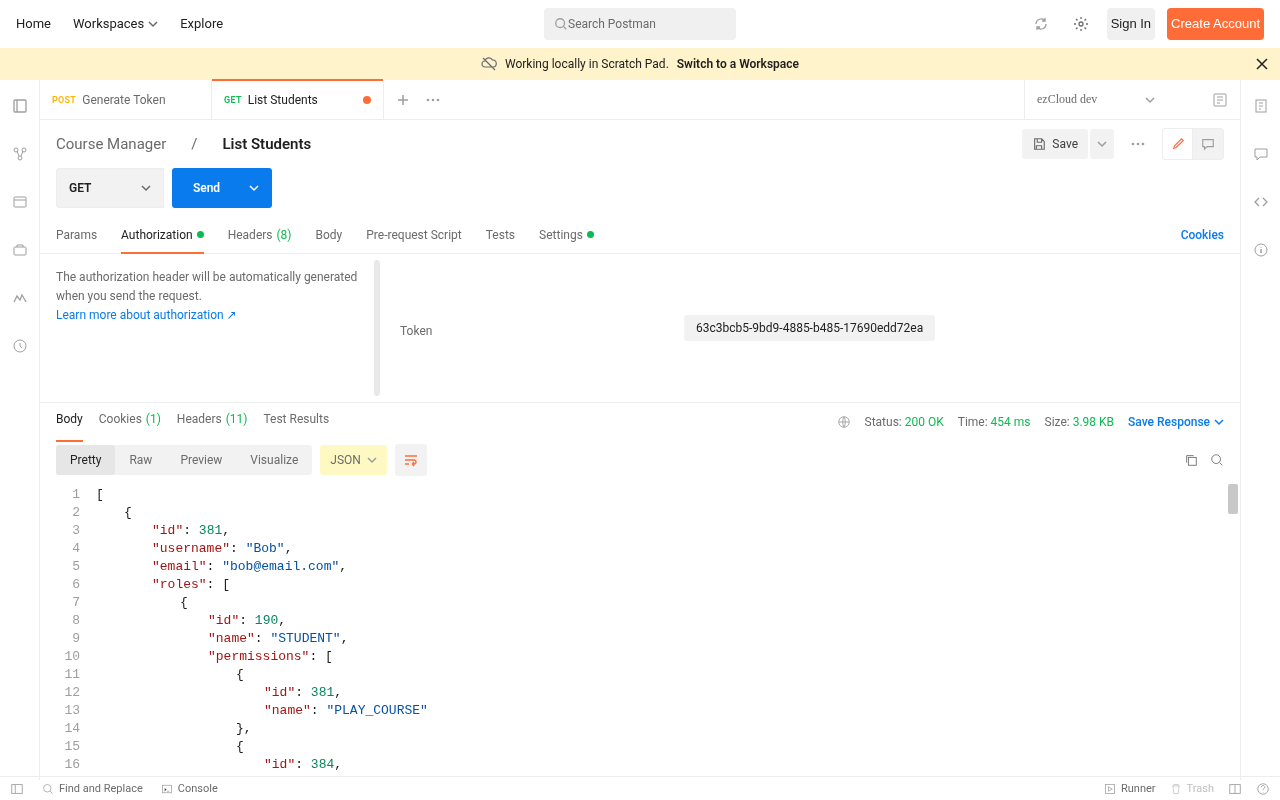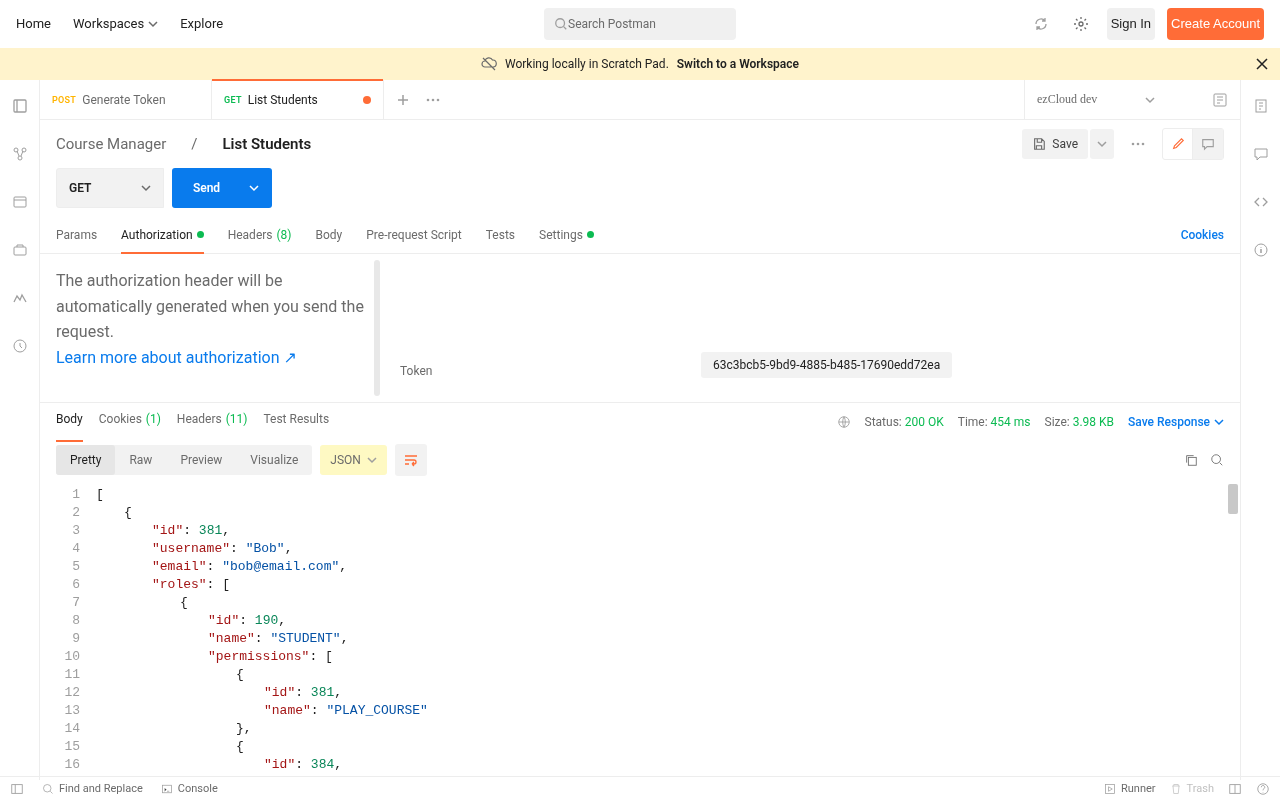--- a/index.html
+++ b/index.html
@@ -75,23 +75,23 @@
   .count-green { color:#0cbb52;}
   .cookies-link { margin-left:auto; color:#097bed; font-weight:500; cursor:pointer;}
 
   
   .auth-panel { display:flex; height:148px; position:relative;}
   .auth-left { width:340px; padding:14px 16px; position:relative;}
   .auth-left::after{content:""; position:absolute; right:0; top:6px; bottom:6px; width:6px; background:#e8e8e8; border-radius:3px;}
   .type-row { display:flex; align-items:center; justify-content:space-between; margin-bottom:16px;}
   .type-label { color:#6b6b6b; font-weight:500;}
   .type-select { width:136px; height:32px; background:#f2f2f2; border-radius:3px; display:flex; align-items:center; justify-content:space-between; padding:0 10px; cursor:pointer; color:#212121;}
-  .auth-help { color:#6b6b6b; line-height:1.6; font-size:16px;}
+  .auth-help { color:#6b6b6b; line-height:1.6; font-size:12px;}
   .auth-help a { color:#097bed; text-decoration:none;}
-  .auth-right { flex:1; padding:24px 20px; display:flex; align-items:flex-end; gap:41px;}
+  .auth-right { flex:1; padding:24px 20px; display:flex; align-items:center; gap:24px;}
   .token-label { color:#6b6b6b; width:260px; padding-top:6px;}
   .token-value { background:#f2f2f2; border-radius:3px; padding:6px 12px; font-size:12px; color:#212121;}
 
   
   .resp-header { height:38px; border-top:1px solid #ededed; display:flex; align-items:center; padding:0 16px; gap:20px; font-size:12px;}
   .resp-tabs { display:flex; gap:16px;}
   .resp-tabs .t { color:#6b6b6b; cursor:pointer; position:relative; padding-bottom:6px; display:flex; gap:4px;}
   .resp-tabs .t.active { color:#212121;}
   .resp-tabs .t.active::after { content:""; position:absolute; left:0; right:0; bottom:-10px; height:2px; background:#ff6c37;}
   .resp-meta { margin-left:auto; display:flex; align-items:center; gap:14px; color:#6b6b6b;}

